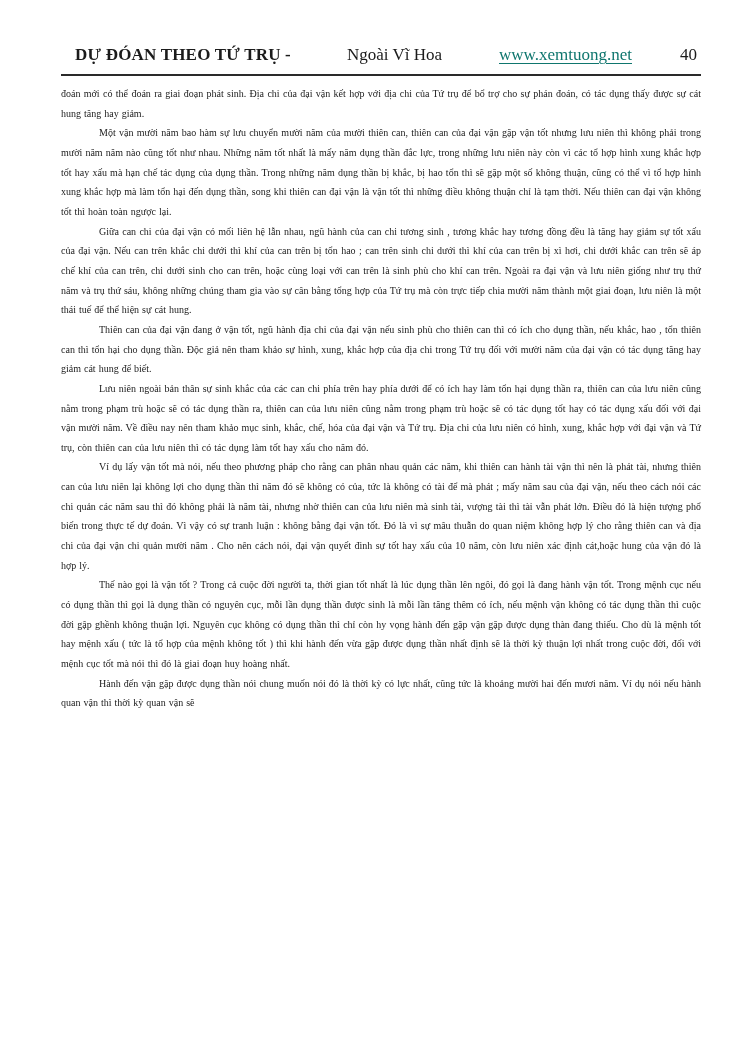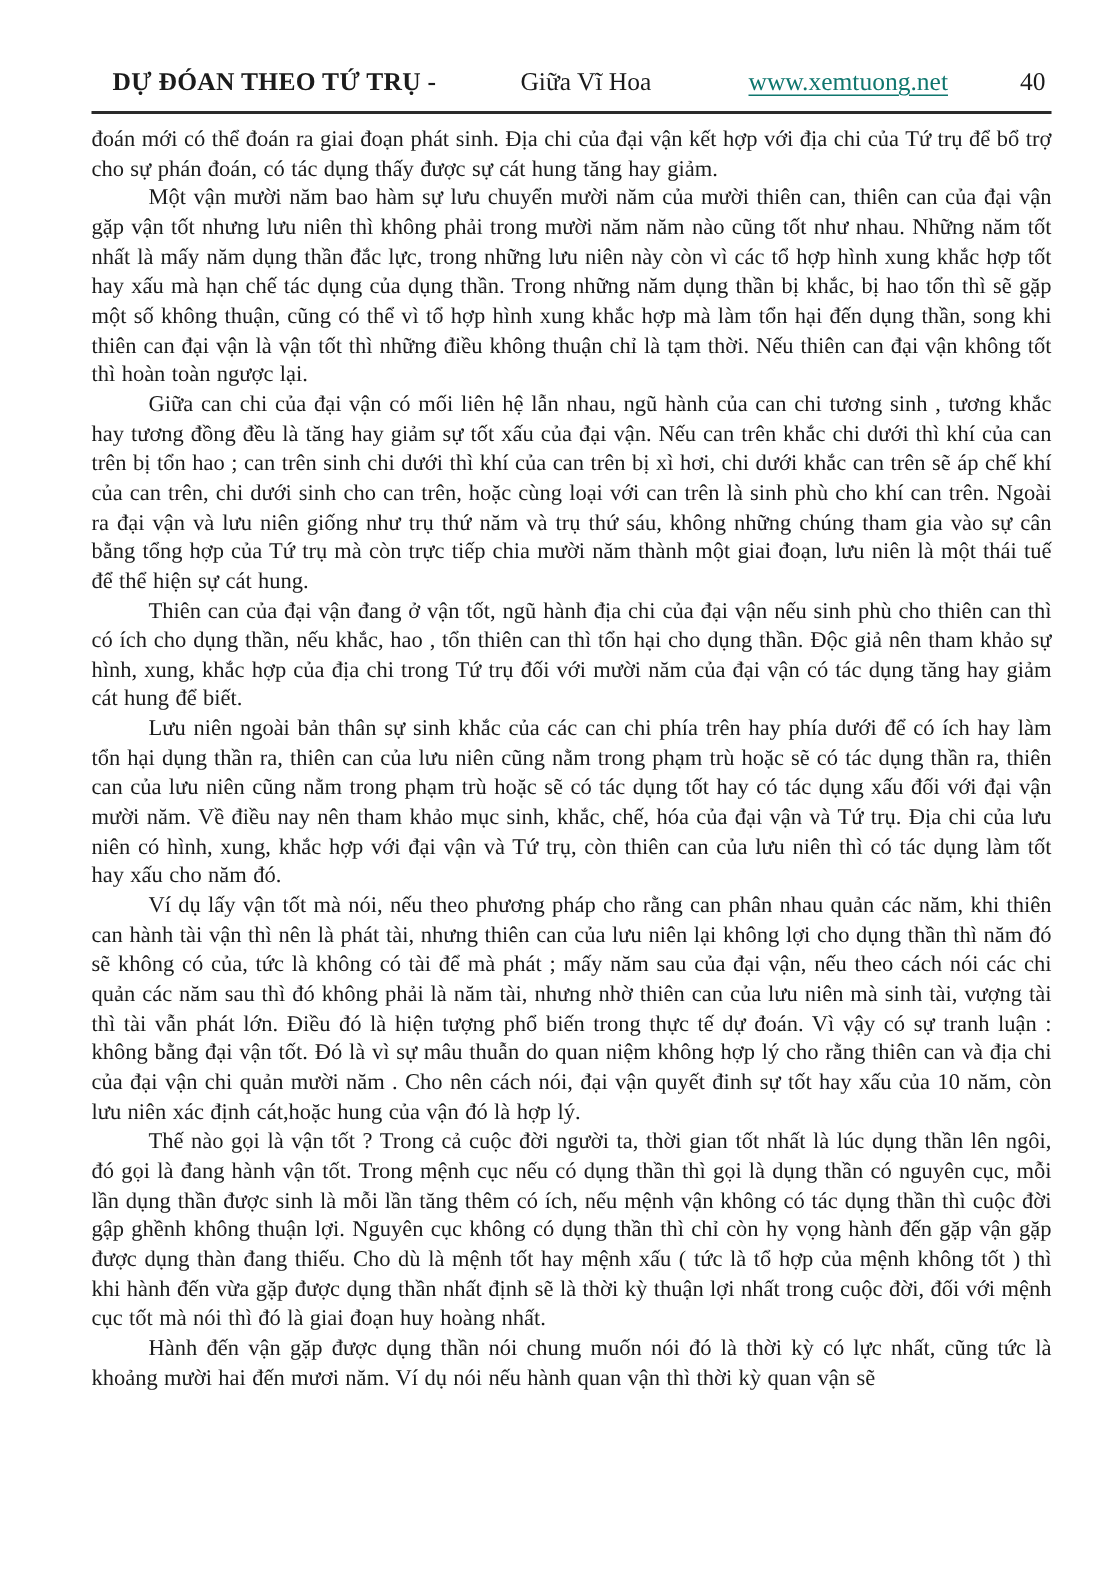--- a/index.html
+++ b/index.html
@@ -48,21 +48,21 @@
     margin-left: 48px;
   }
   .header-rule {
     border: none;
     border-top: 2px solid #2a2a2a;
     margin: 9px 0 0 0;
     height: 0;
   }
   .body-text {
     margin-top: 8px;
-    font-size: 15px;
+    font-size: 10px;
     line-height: 19.65px;
     text-align: justify;
     word-spacing: 0.5px;
   }
   .body-text p {
     margin: 0;
     padding: 0;
   }
   .body-text p.indent {
     text-indent: 38px;
@@ -70,21 +70,21 @@
   }
 </style>
 </head>
 <body>
 
 <div class="page">
   <div class="content-col">
 
     <div class="page-header">
       <span class="book-title">DỰ ĐÓAN THEO TỨ TRỤ -</span>
-      <span class="author">Giữa Vĩ  Hoa</span>
+      <span class="author">Ngoài Vĩ  Hoa</span>
       <span class="header-spacer"></span>
       <span class="website">www.xemtuong.net</span>
       <span class="page-number">40</span>
     </div>
 
     <hr class="header-rule">
 
     <div class="body-text">
       <p>đoán mới có thể đoán ra giai đoạn phát sinh. Địa chi của đại vận kết hợp với địa chi của Tứ trụ để bổ trợ cho sự phán đoán, có tác dụng thấy được sự cát hung tăng hay giảm.</p>
       <p class="indent">Một vận mười năm bao hàm sự lưu chuyển mười năm của mười thiên can, thiên can của đại vận gặp vận tốt nhưng lưu niên thì không phải trong mười năm năm nào cũng tốt như nhau. Những năm tốt nhất là mấy năm dụng thần đắc lực, trong những lưu niên này còn vì các tổ hợp hình xung  khắc hợp tốt hay xấu mà hạn chế tác dụng của dụng thần. Trong những năm dụng thần bị khắc, bị hao tổn thì sẽ gặp một số không thuận, cũng có thể vì tổ hợp hình xung khắc hợp mà làm tổn hại đến dụng thần, song khi thiên can đại vận là vận tốt thì những điều không thuận chỉ là tạm thời. Nếu thiên can đại vận không tốt thì hoàn toàn ngược lại.</p>

